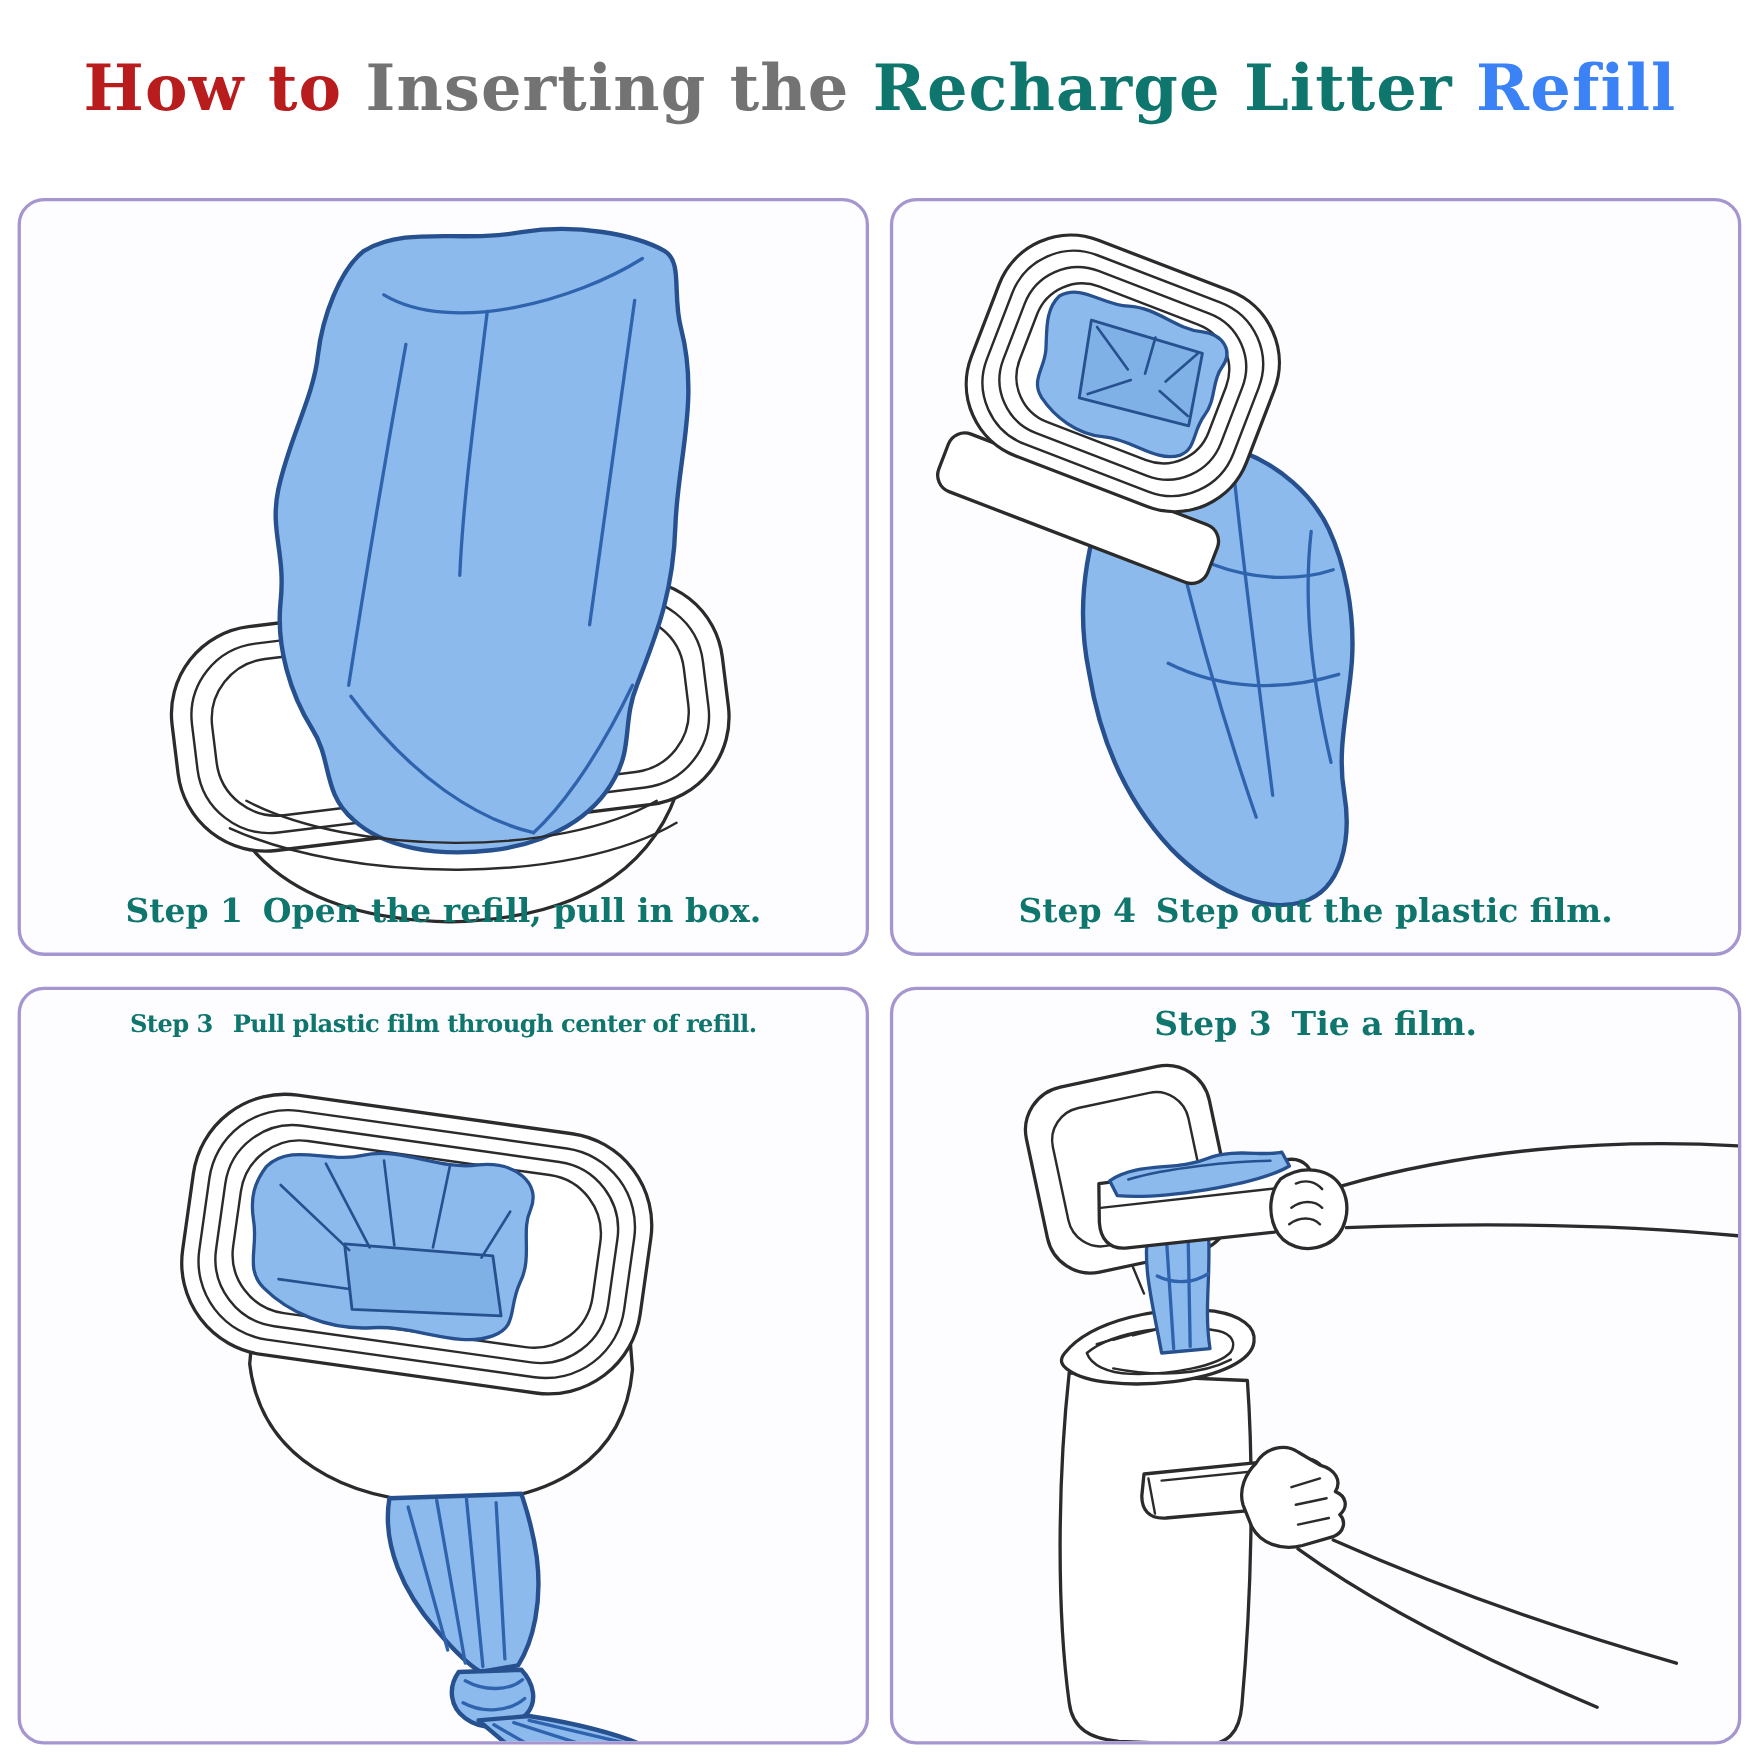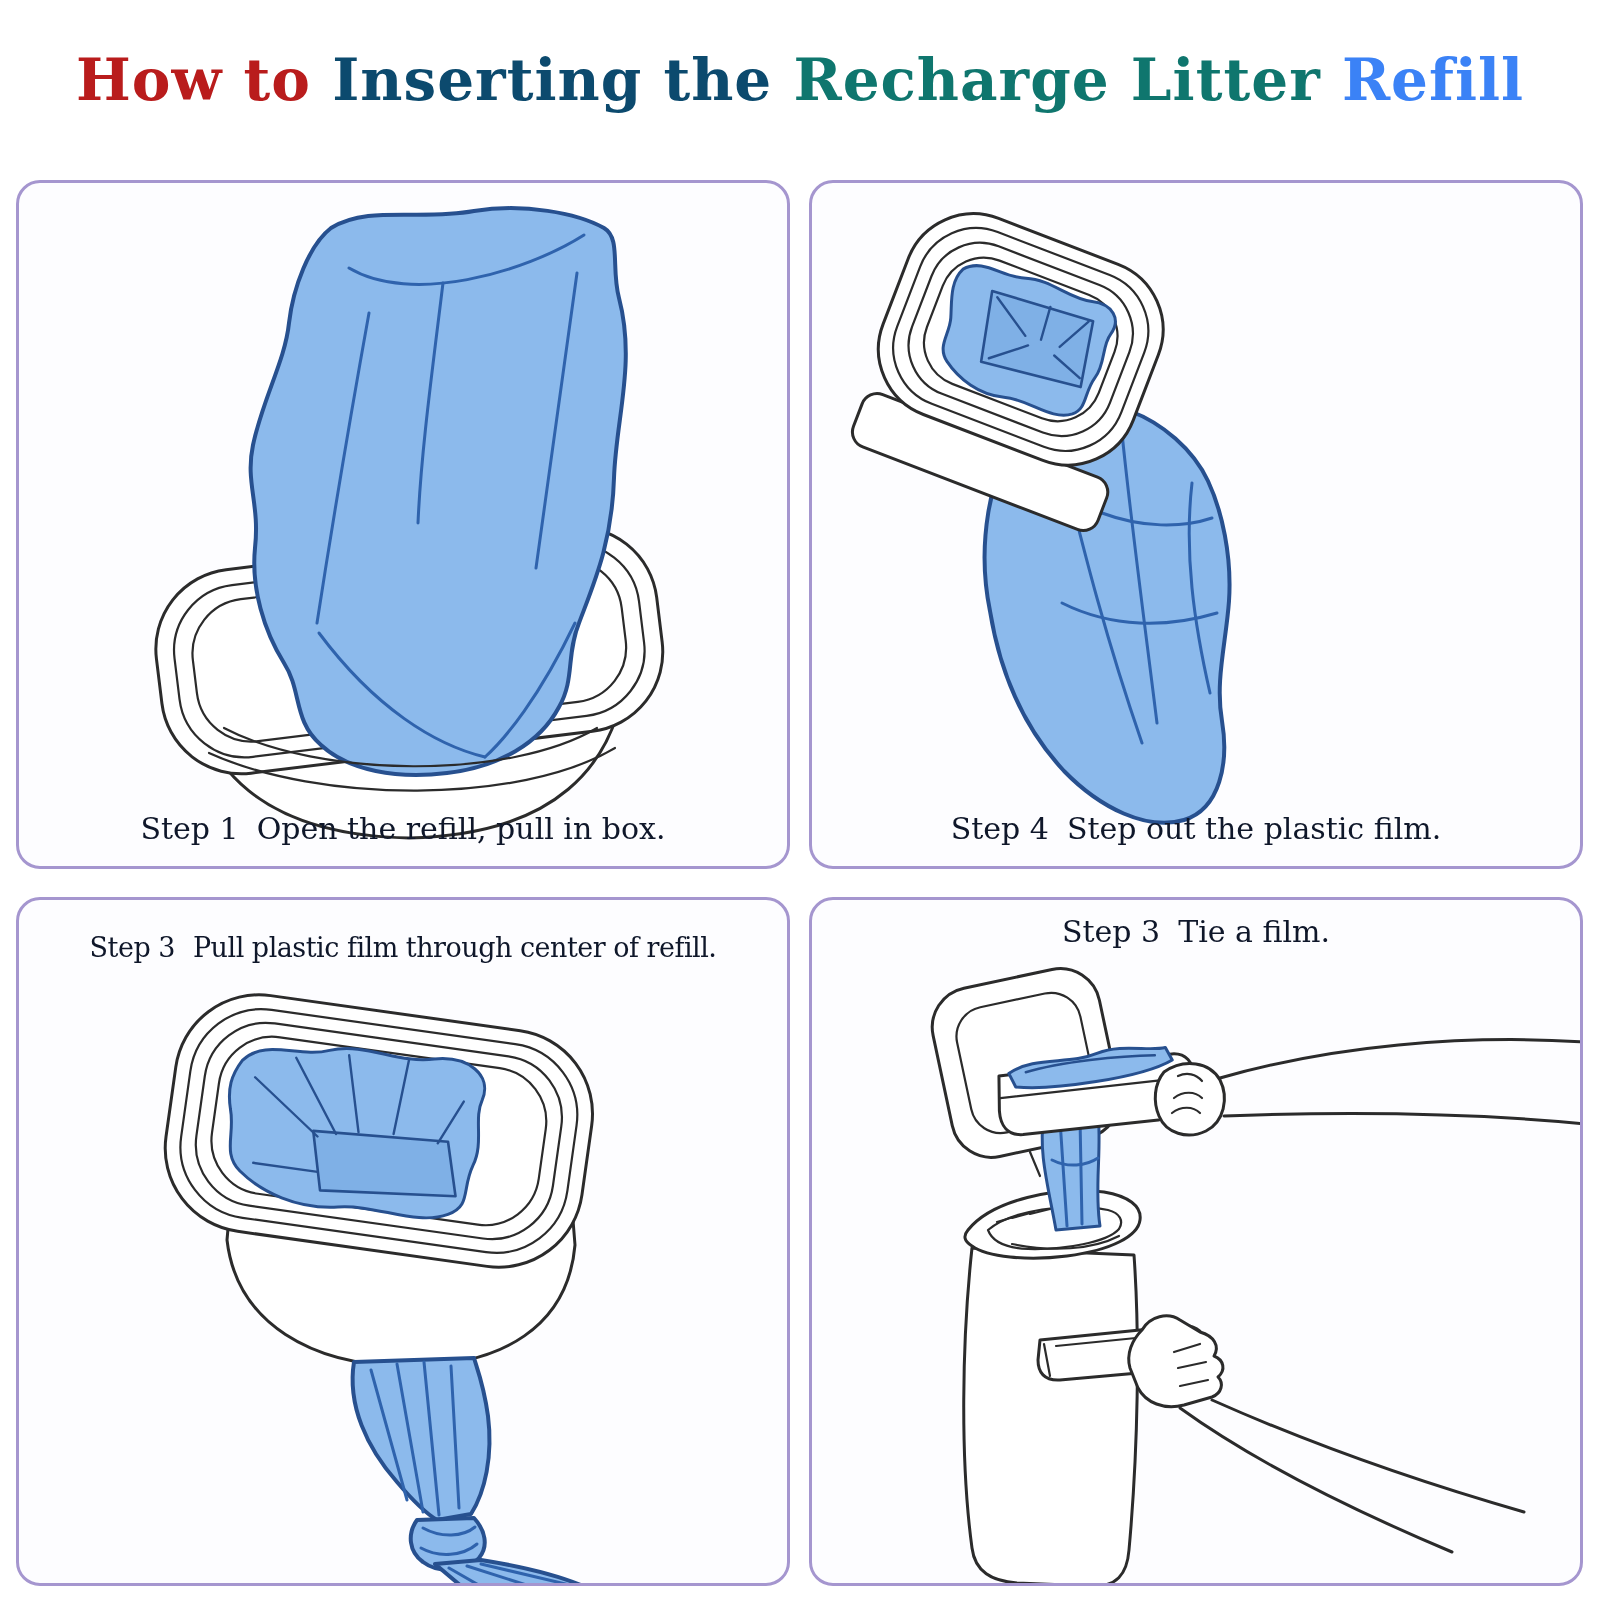--- a/index.html
+++ b/index.html
@@ -1,35 +1,35 @@
 <!DOCTYPE html>
 <html><head>
 <meta charset="utf-8">
 <style>
   html,body{margin:0;padding:0;background:#ffffff}
   body{width:1600px;height:1600px;overflow:hidden}
   .page{position:relative;width:1600px;height:1600px;font-family:"DejaVu Serif",serif;background:#ffffff}
 
   .title{position:absolute;top:46px;left:0;width:100%;text-align:center;
          font-size:58px;font-weight:bold;letter-spacing:1px;white-space:nowrap}
-  .t0{color:#b91c1c}.t1{color:#0c4a6e}.t2{color:#0f766e}.t3{color:#3b82f6}
+  .t0{color:#b91c1c}.t1{color:#737373}.t2{color:#0f766e}.t3{color:#3b82f6}
 
   .panel{position:absolute;width:774px;height:689px;border:3px solid #A596CF;
          border-radius:24px;background:#FDFDFF;box-sizing:border-box;overflow:hidden}
   #panel1{left:16px;top:180px}
   #panel2{left:809px;top:180px}
   #panel3{left:16px;top:897px}
   #panel4{left:809px;top:897px}
   .panel svg{position:absolute;left:0;top:0;width:768px;height:683px}
 
-  .caption{position:absolute;left:0;width:100%;text-align:center;font-weight:normal;
-           color:#0f172a;font-size:30px;white-space:nowrap}
+  .caption{position:absolute;left:0;width:100%;text-align:center;font-weight:bold;
+           color:#0f766e;font-size:30px;white-space:nowrap}
   .caption.bottom{bottom:20px}
   .caption.top{top:14px}
-  #panel3 .caption{font-size:27px;letter-spacing:-0.5px;top:32px}
+  #panel3 .caption{font-size:22px;letter-spacing:-0.5px;top:18px}
   .caption .lbl{margin-right:18px}
 
   
   .ln{fill:none;stroke:#2B2B2B;stroke-width:3;stroke-linecap:round;stroke-linejoin:round}
   .ln2{fill:none;stroke:#2B2B2B;stroke-width:2.2;stroke-linecap:round;stroke-linejoin:round}
   .lnw{fill:#FFFFFF;stroke:#2B2B2B;stroke-width:3;stroke-linecap:round;stroke-linejoin:round}
   .film{fill:#8CBAEC;stroke:#27508F;stroke-width:4;stroke-linejoin:round}
   .film2{fill:#8CBAEC;stroke:#27508F;stroke-width:3;stroke-linejoin:round}
   .filmd{fill:#7FB0E6;stroke:#27508F;stroke-width:2.6;stroke-linejoin:round}
   .cr{fill:none;stroke:#2F63AD;stroke-width:3;stroke-linecap:round}

